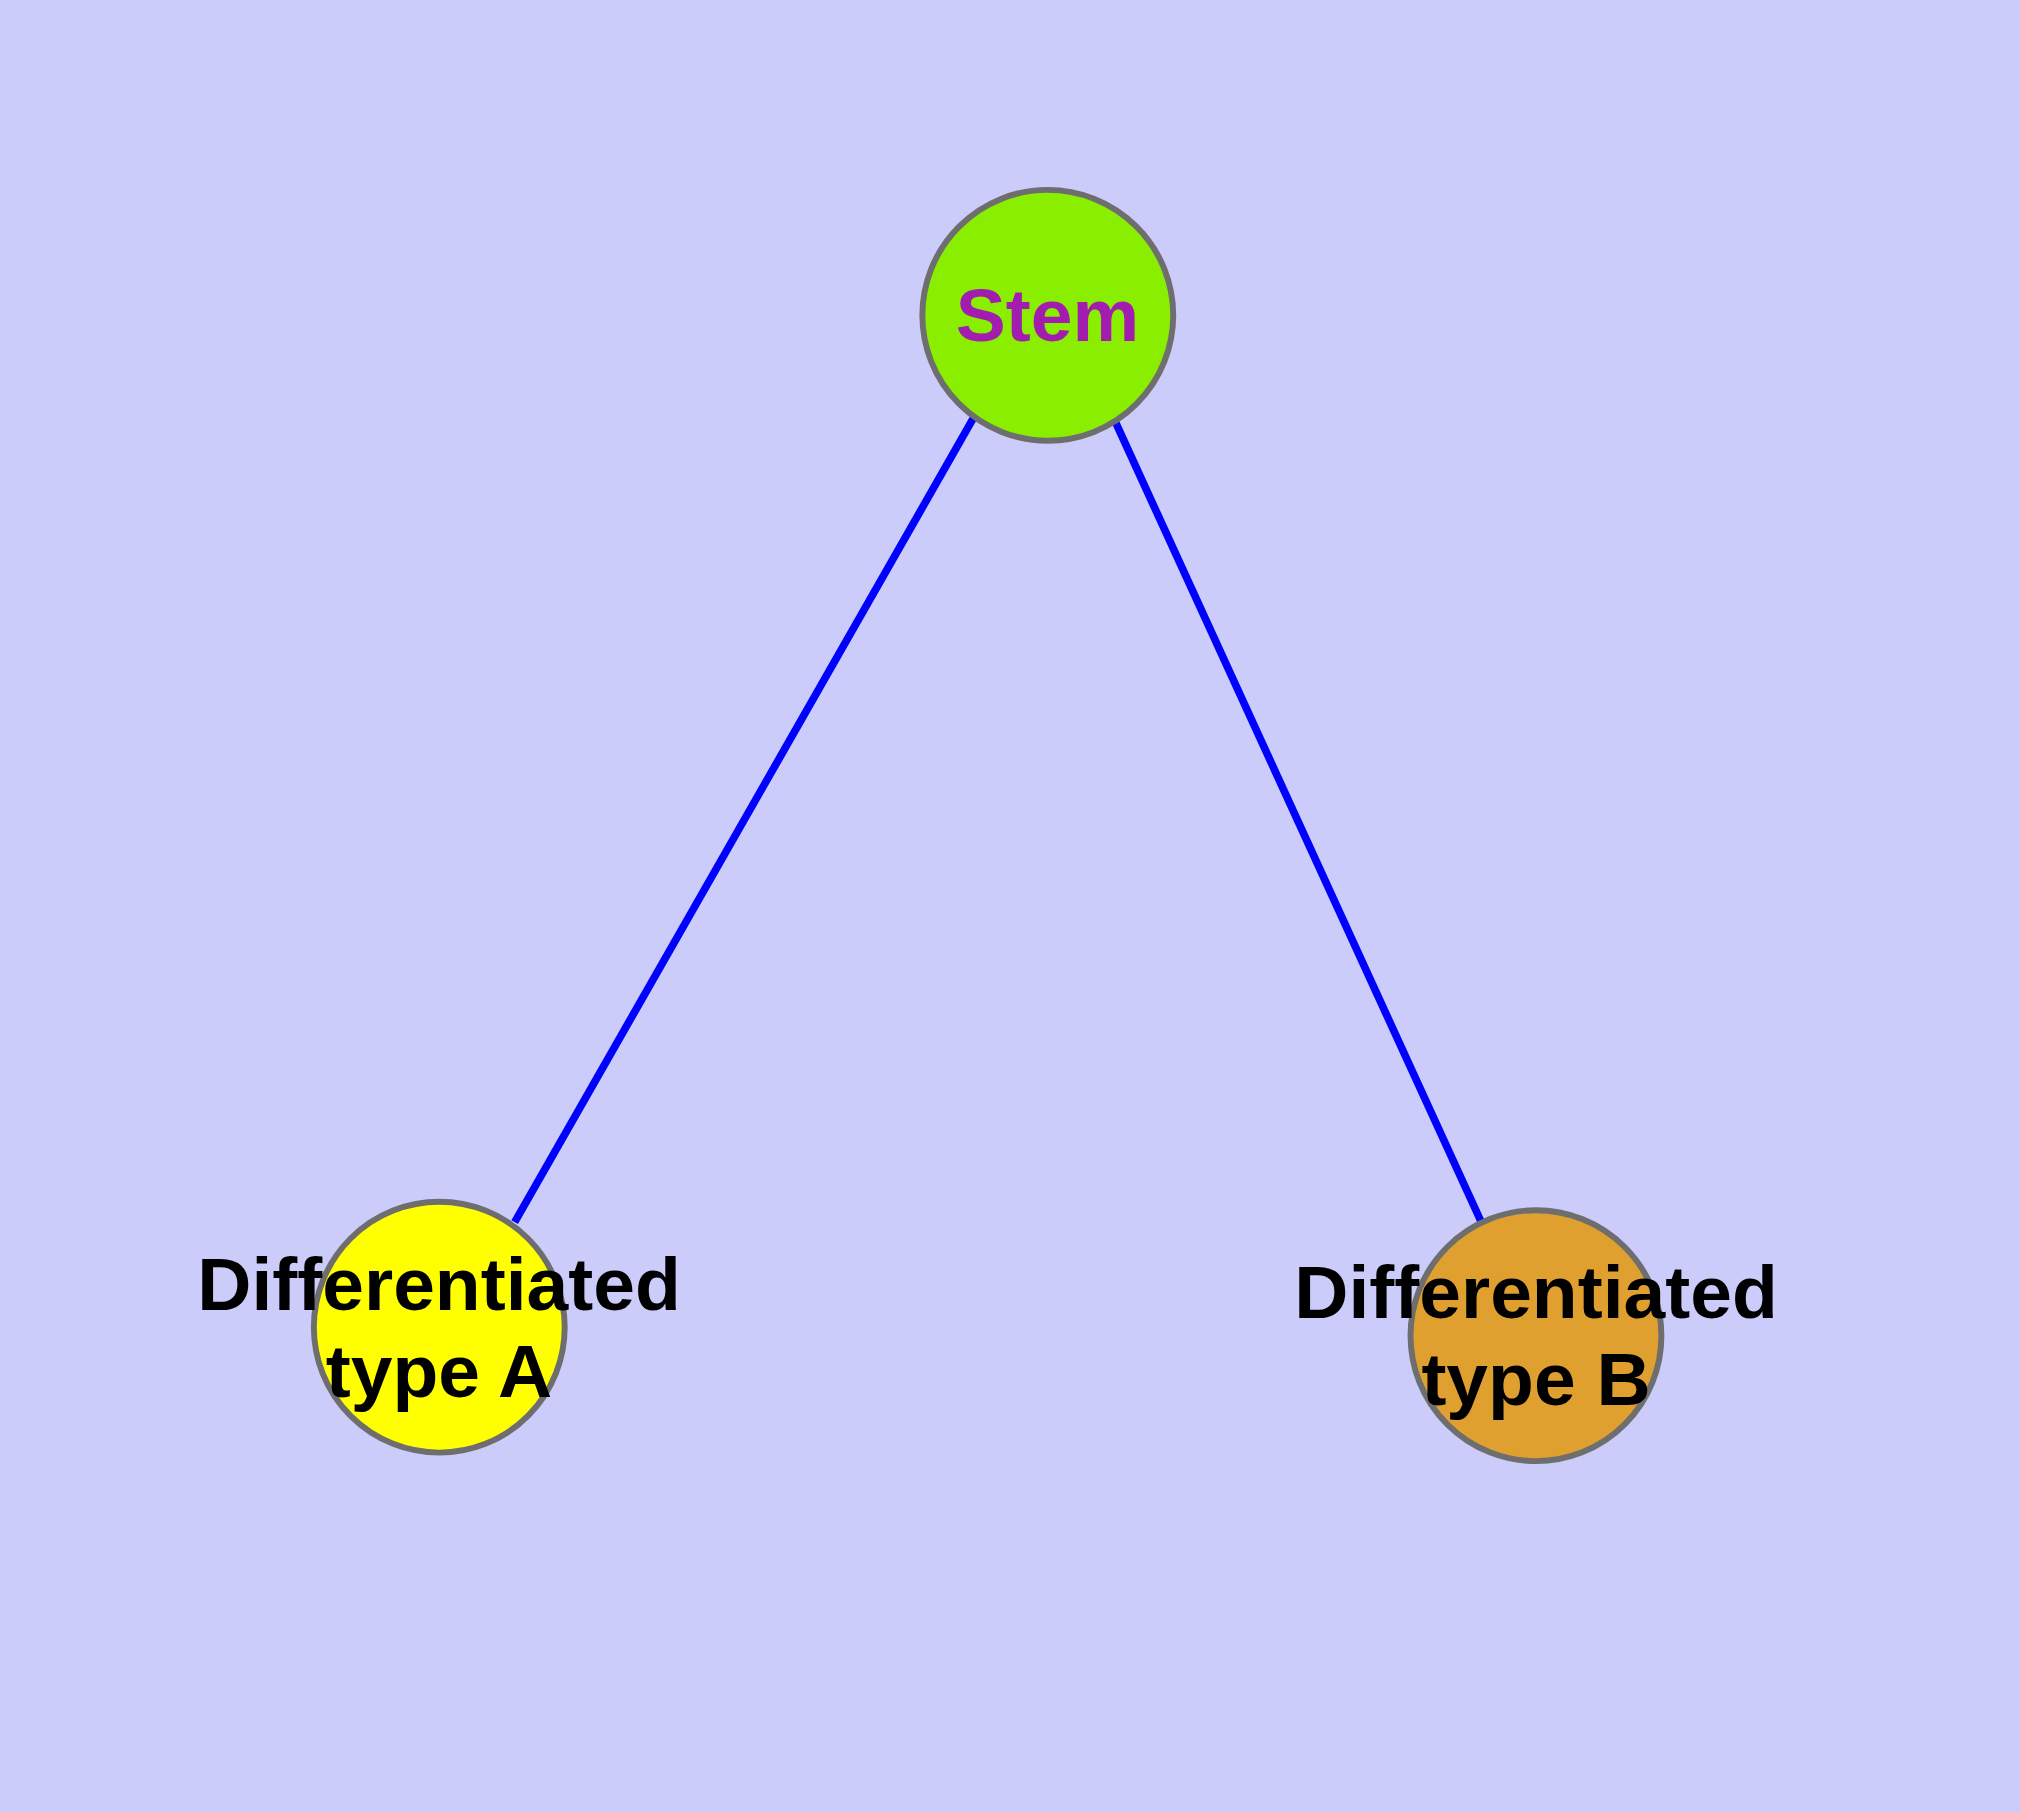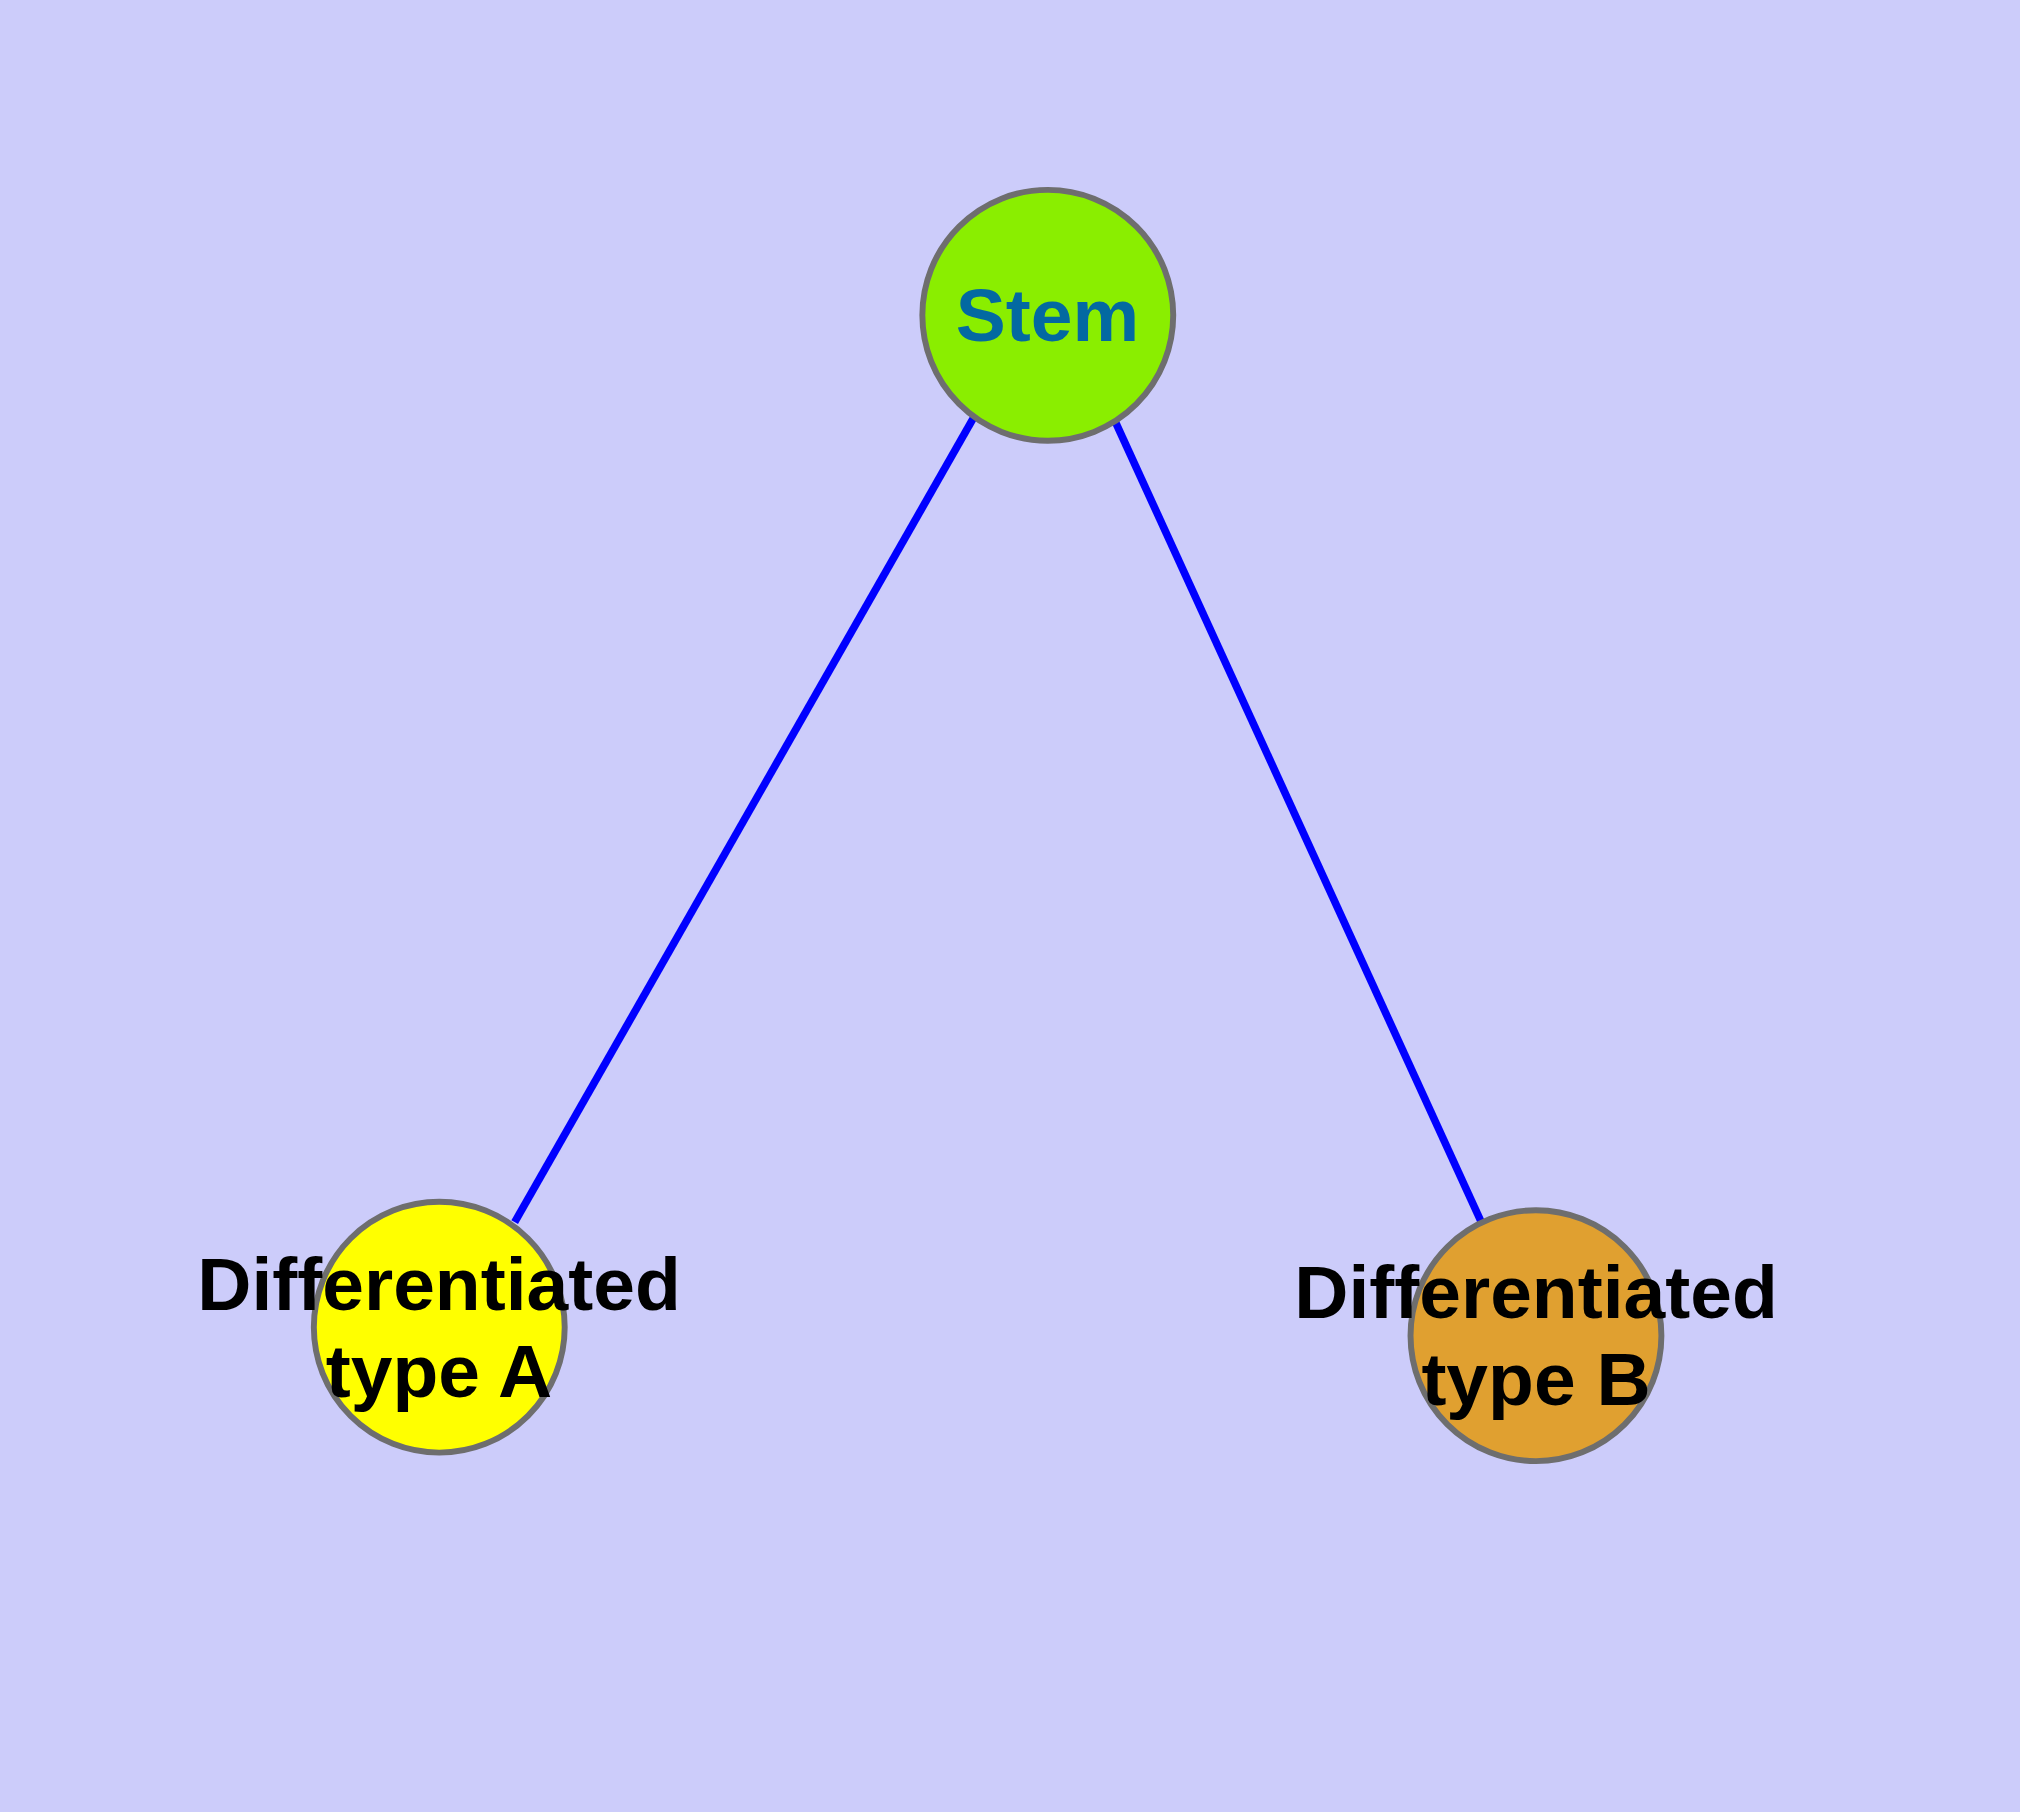--- a/index.html
+++ b/index.html
@@ -71,21 +71,21 @@
       <line x1="1149" y1="492" x2="607" y2="1442" stroke="#0000ff" stroke-width="9" stroke-linecap="butt"></line>
       <line x1="1314" y1="494" x2="1748" y2="1443" stroke="#0000ff" stroke-width="9" stroke-linecap="butt"></line>
     </g>
     <g>
       <circle cx="1236" cy="372" r="148" fill="#8aee00" stroke="#6e6e6e" stroke-width="7"></circle>
       <circle cx="518" cy="1566" r="148" fill="#ffff00" stroke="#6e6e6e" stroke-width="7"></circle>
       <circle cx="1812" cy="1576" r="148" fill="#e0a030" stroke="#6e6e6e" stroke-width="7"></circle>
     </g>
   </svg>
 
-  <div id="label-stem" class="node-label" style="font-size: 75px; color: #0369a1; left: 793px; top: 272px;">Stem</div>
+  <div id="label-stem" class="node-label" style="font-size: 75px; color: #a21caf; left: 793px; top: 272px;">Stem</div>
 
   <div id="label-type-a" class="node-label" style="font-size: 75px; color: rgb(0, 0, 0); left: 168px; top: 1241px;">Differentiated
 type A</div>
 
   <div id="label-type-b" class="node-label" style="font-size: 75px; color: rgb(0, 0, 0); left: 1265px; top: 1249px;">Differentiated
 type B</div>
 
 </div>
 
 

